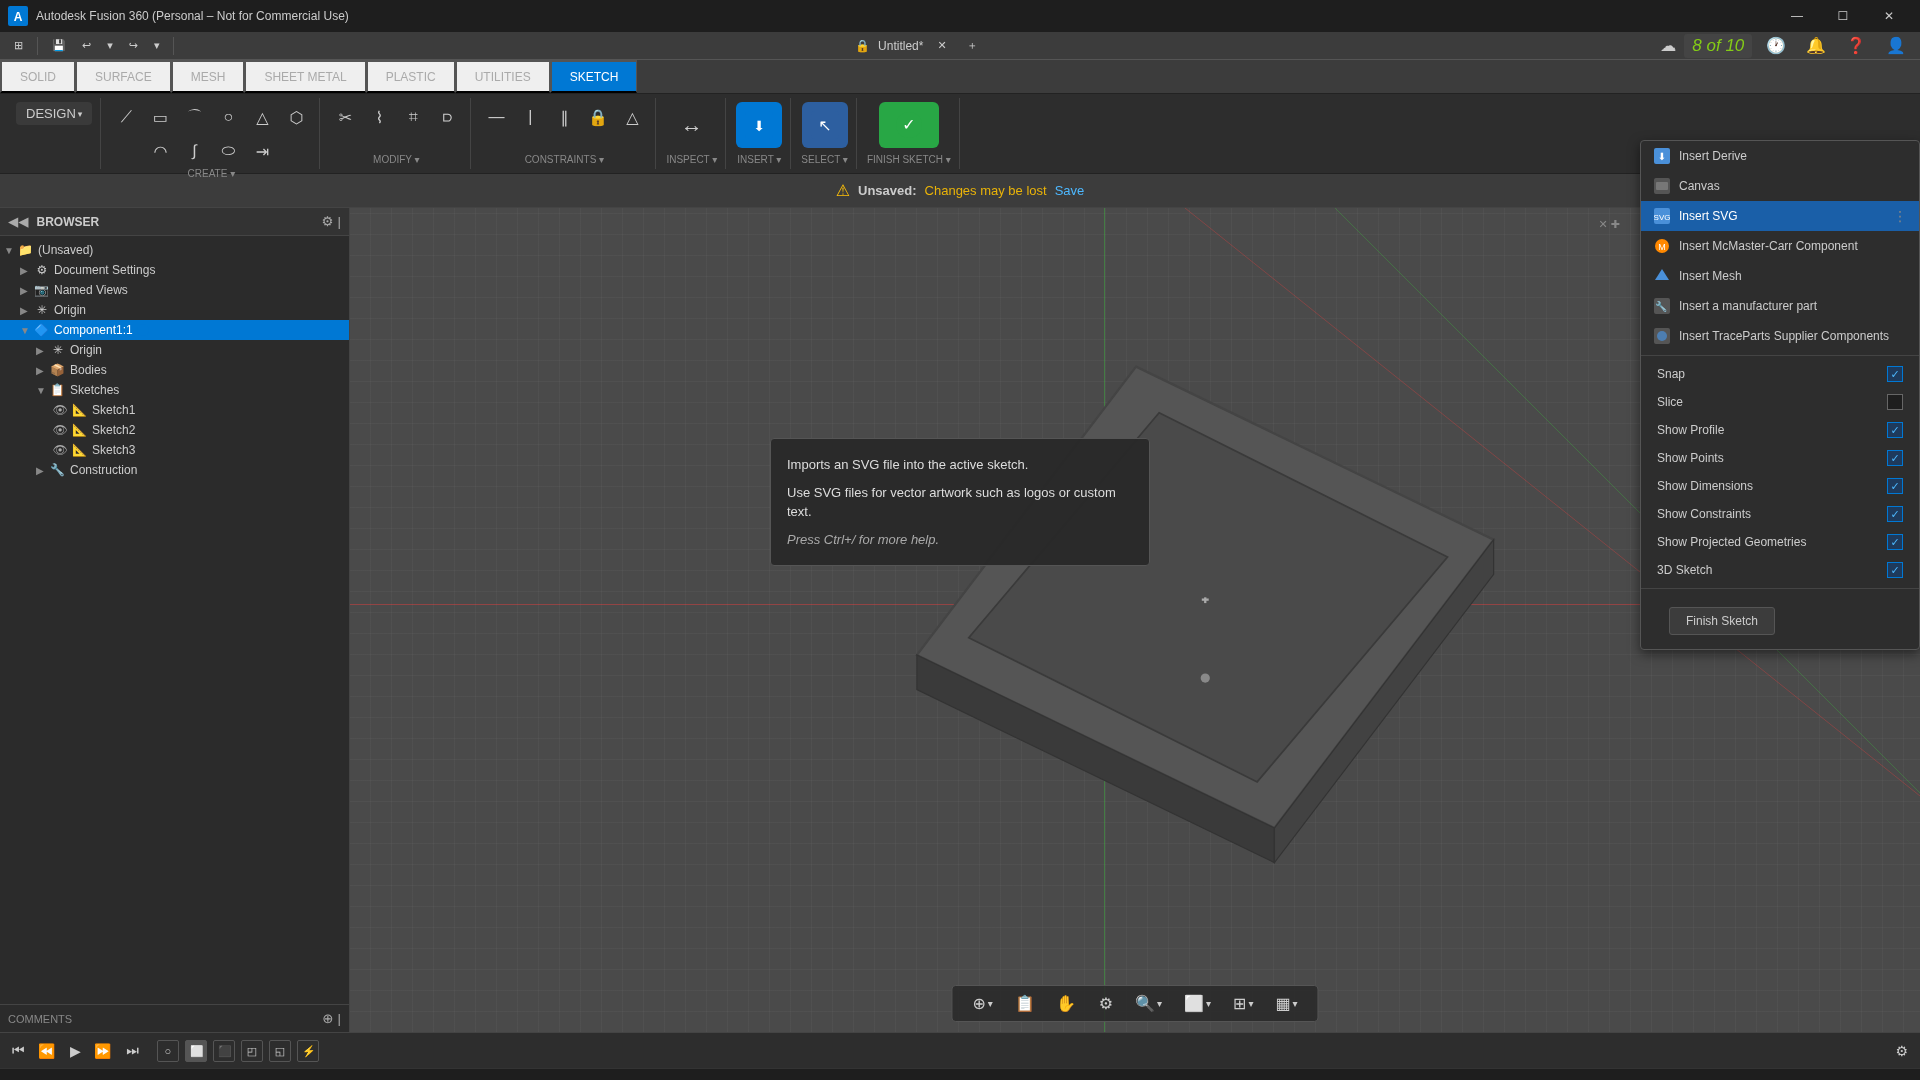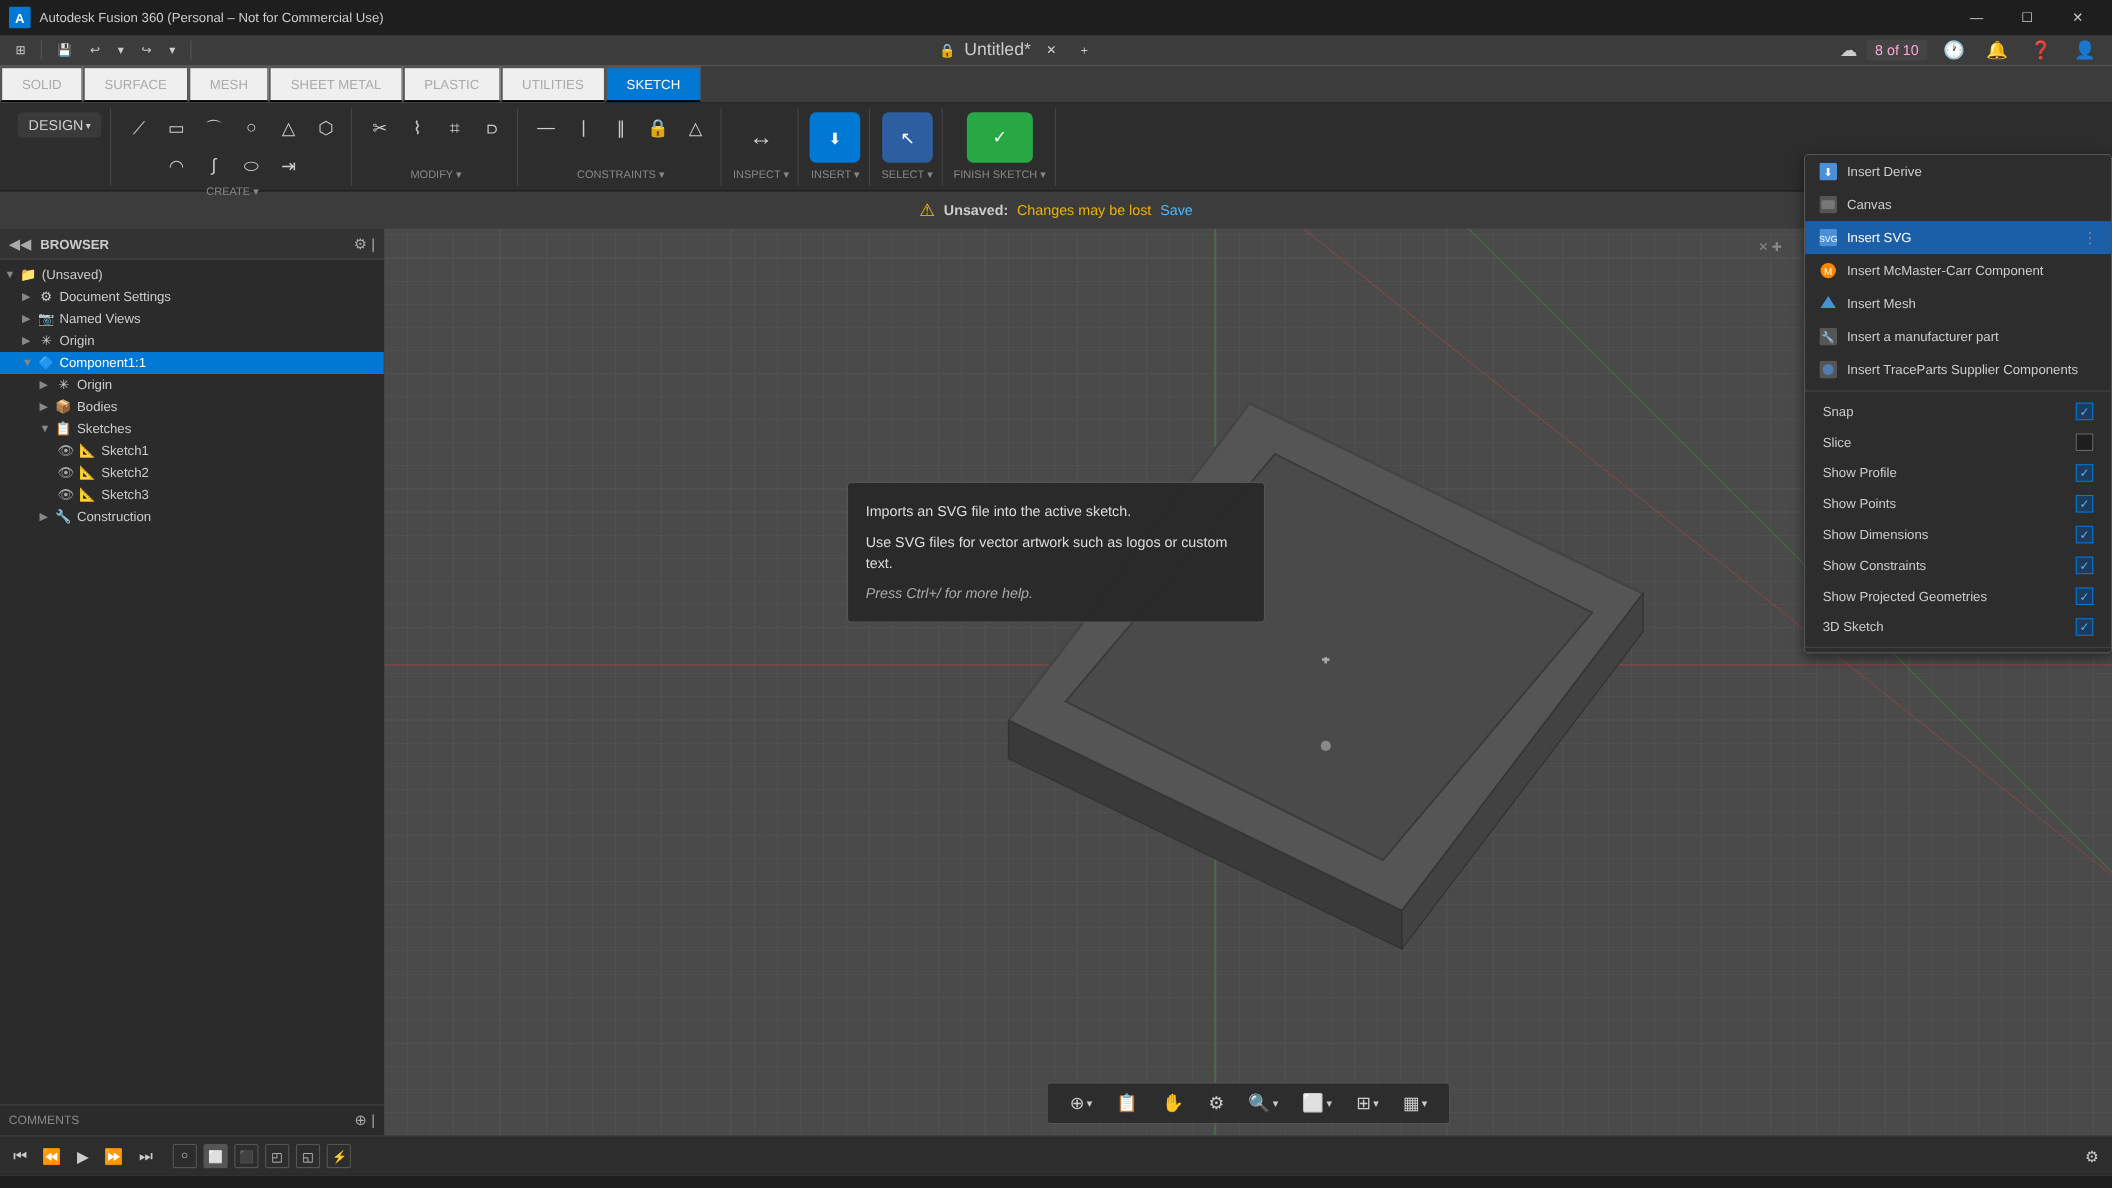--- a/index.html
+++ b/index.html
@@ -101,28 +101,28 @@
   <div class="toolbar-sep"></div>
   <button class="toolbar-btn">💾</button>
   <button class="toolbar-btn">↩</button>
   <button class="toolbar-btn">▾</button>
   <button class="toolbar-btn">↪</button>
   <button class="toolbar-btn">▾</button>
   <div class="toolbar-sep"></div>
 
   <div style="flex:1;display:flex;align-items:center;justify-content:center;gap:8px;">
     <span>🔒</span>
-    <span style="font-size:16px;color:#ccc;text-align:center;">Untitled*</span>
+    <span style="font-size:12px;color:#ccc;text-align:center;">Untitled*</span>
     <button class="toolbar-btn">✕</button>
     <button class="toolbar-btn">＋</button>
   </div>
 
   <div style="display:flex;align-items:center;gap:8px;margin-left:auto;">
     <span style="font-size:16px;">☁</span>
-    <span style="font-size:13px;color:#f9a8d4;background:#444;padding:2px 8px;border-radius:3px;">8 of 10</span>
+    <span style="font-size:17px;color:#84cc16;background:#444;padding:2px 8px;border-radius:3px;font-style:italic;">8 of 10</span>
     <button class="toolbar-btn" style="font-size:16px;">🕐</button>
     <button class="toolbar-btn" style="font-size:16px;">🔔</button>
     <button class="toolbar-btn" style="font-size:16px;">❓</button>
     <button class="toolbar-btn" style="font-size:16px;">👤</button>
   </div>
 </div>
 
 <div id="menubar">
   <button class="menu-tab">SOLID</button>
   <button class="menu-tab">SURFACE</button>
@@ -493,20 +493,23 @@
     </div>
     <div class="settings-row">
       <label>Show Projected Geometries</label>
       <div class="chk-box chk-checked">✓</div>
     </div>
     <div class="settings-row">
       <label>3D Sketch</label>
       <div class="chk-box chk-checked">✓</div>
     </div>
     <div class="dropdown-sep"></div>
+    <div style="text-align:right;padding:6px 12px;">
+      <button class="settings-finish-btn">Finish Sketch</button>
+    </div>
   </div>
 </div>
 
 <div style="display:flex;align-items:center;background:#2d2d2d;border-top:1px solid #444;height:36px;padding:0 8px;gap:6px;">
   <button class="anim-btn">⏮</button>
   <button class="anim-btn">⏪</button>
   <button class="anim-btn">▶</button>
   <button class="anim-btn">⏩</button>
   <button class="anim-btn">⏭</button>
   <div style="flex:1;display:flex;align-items:center;gap:6px;padding:0 8px;">

